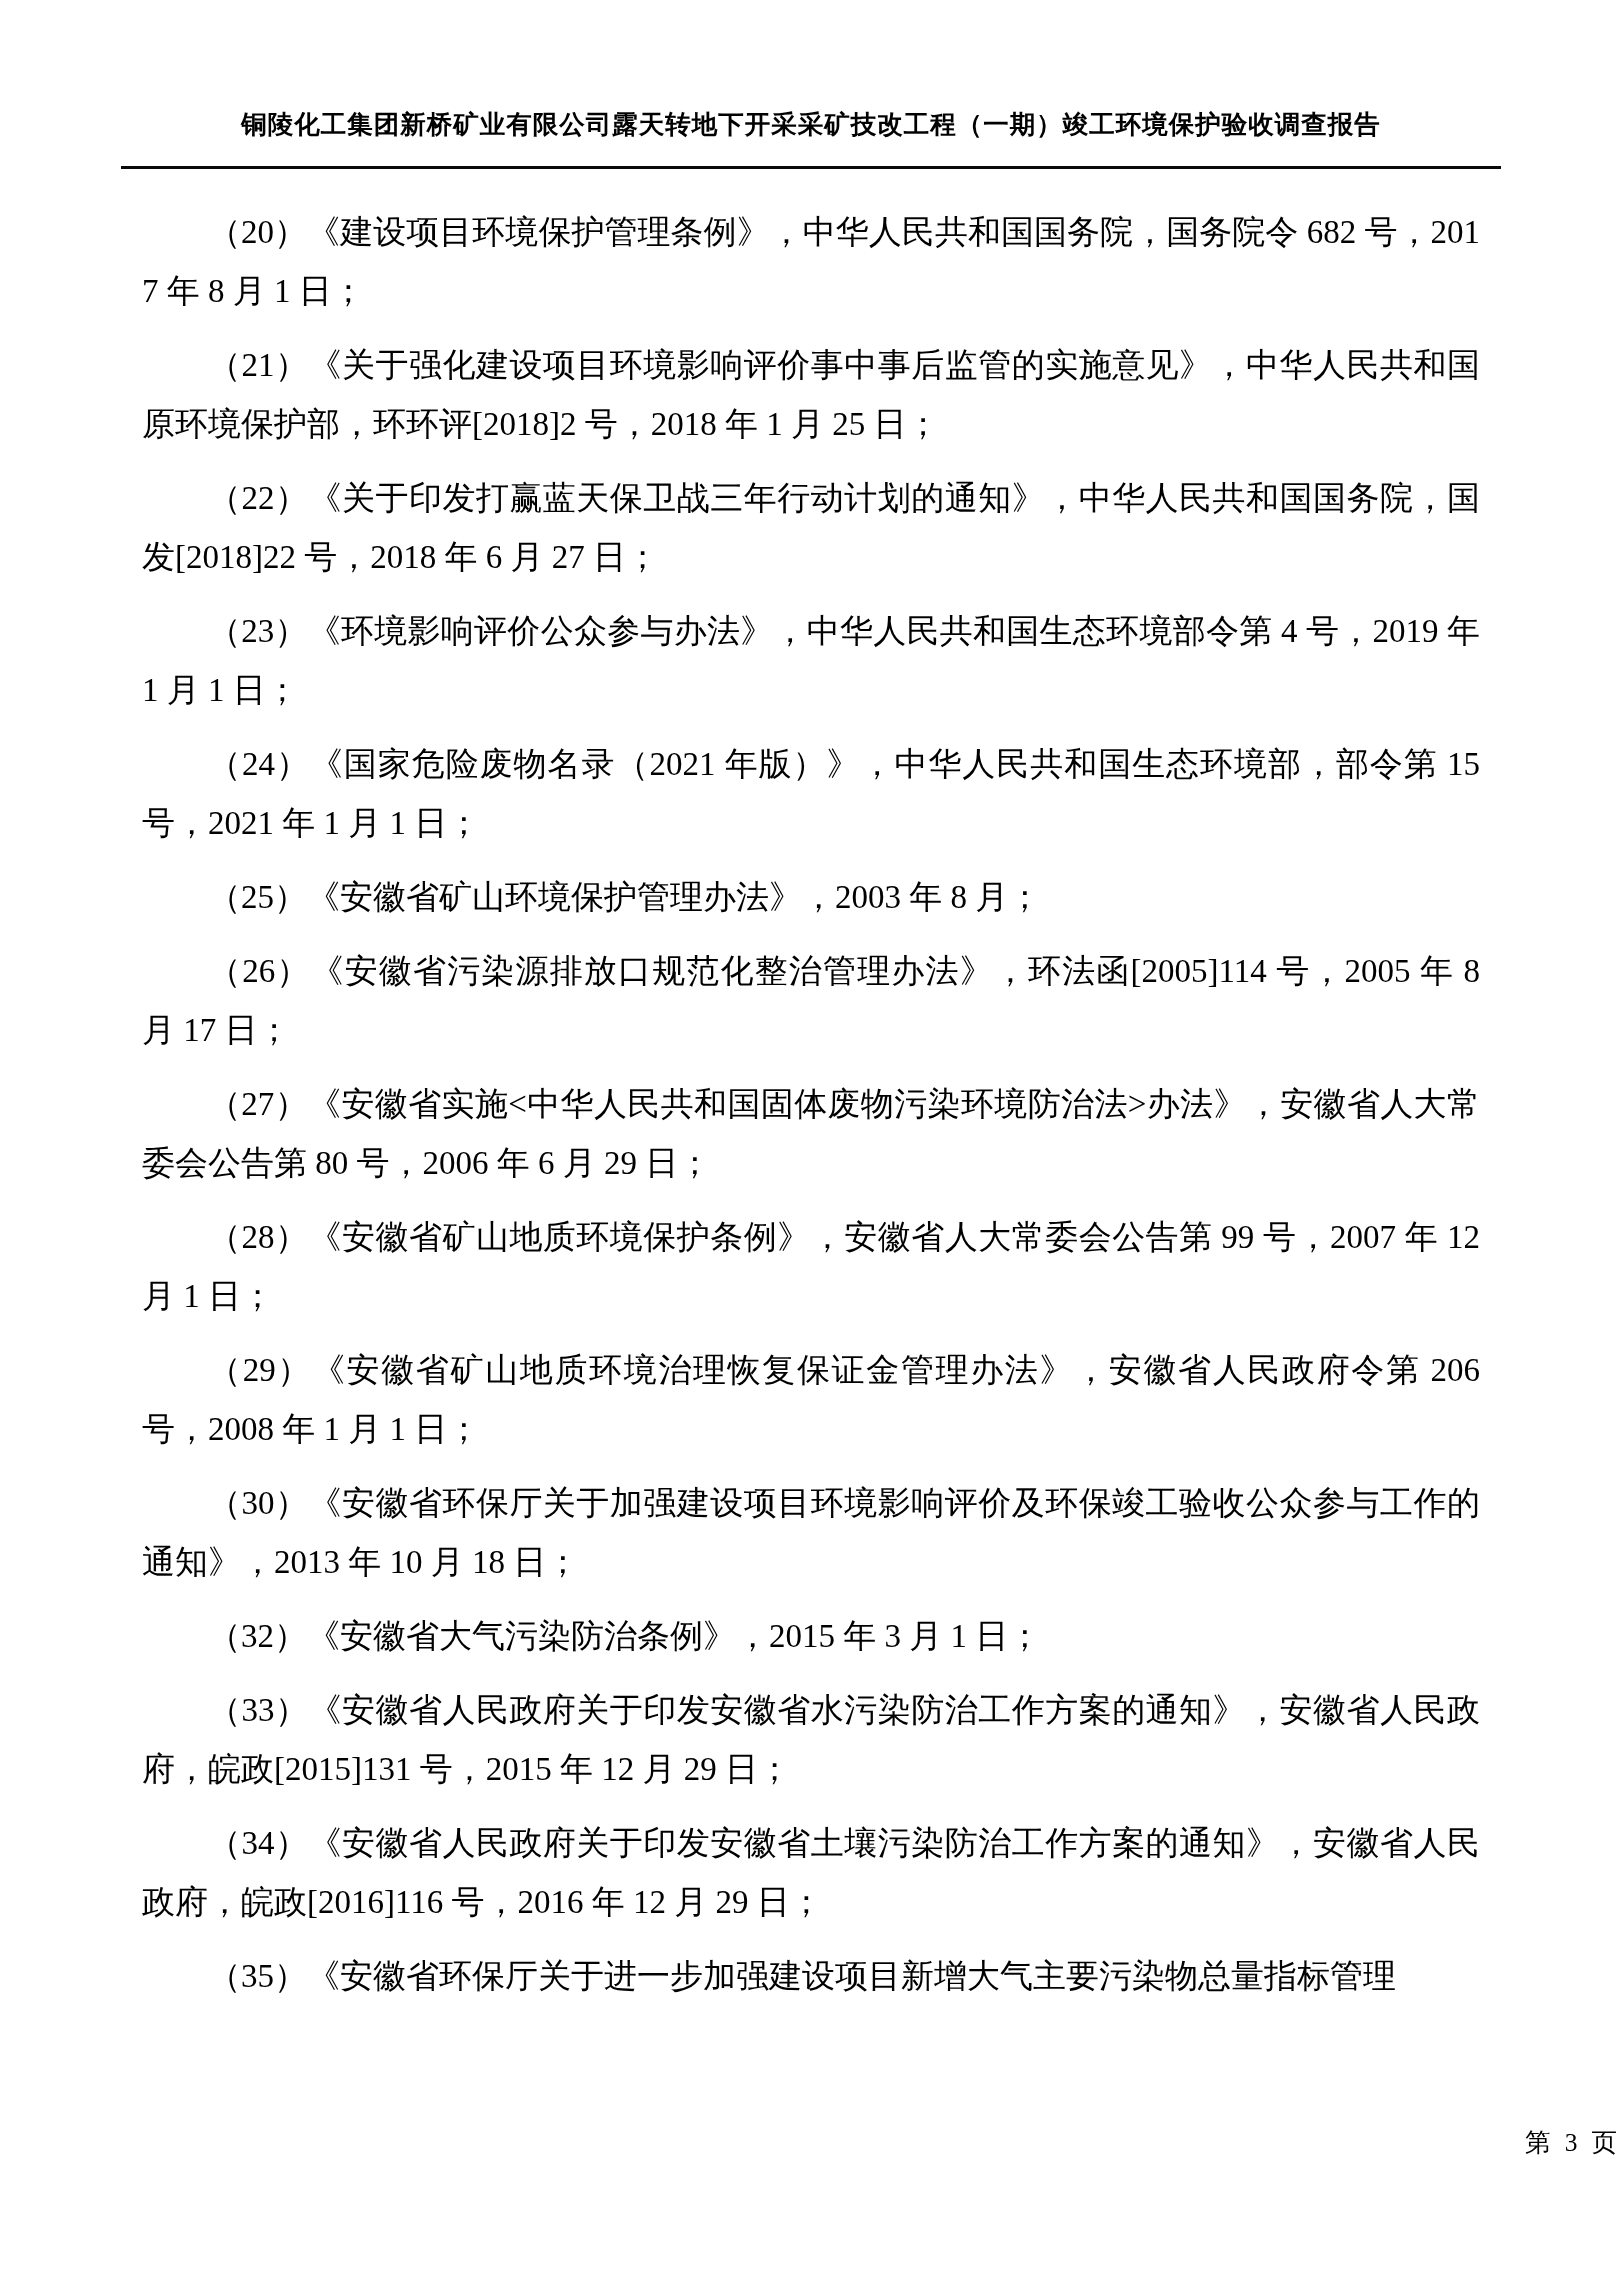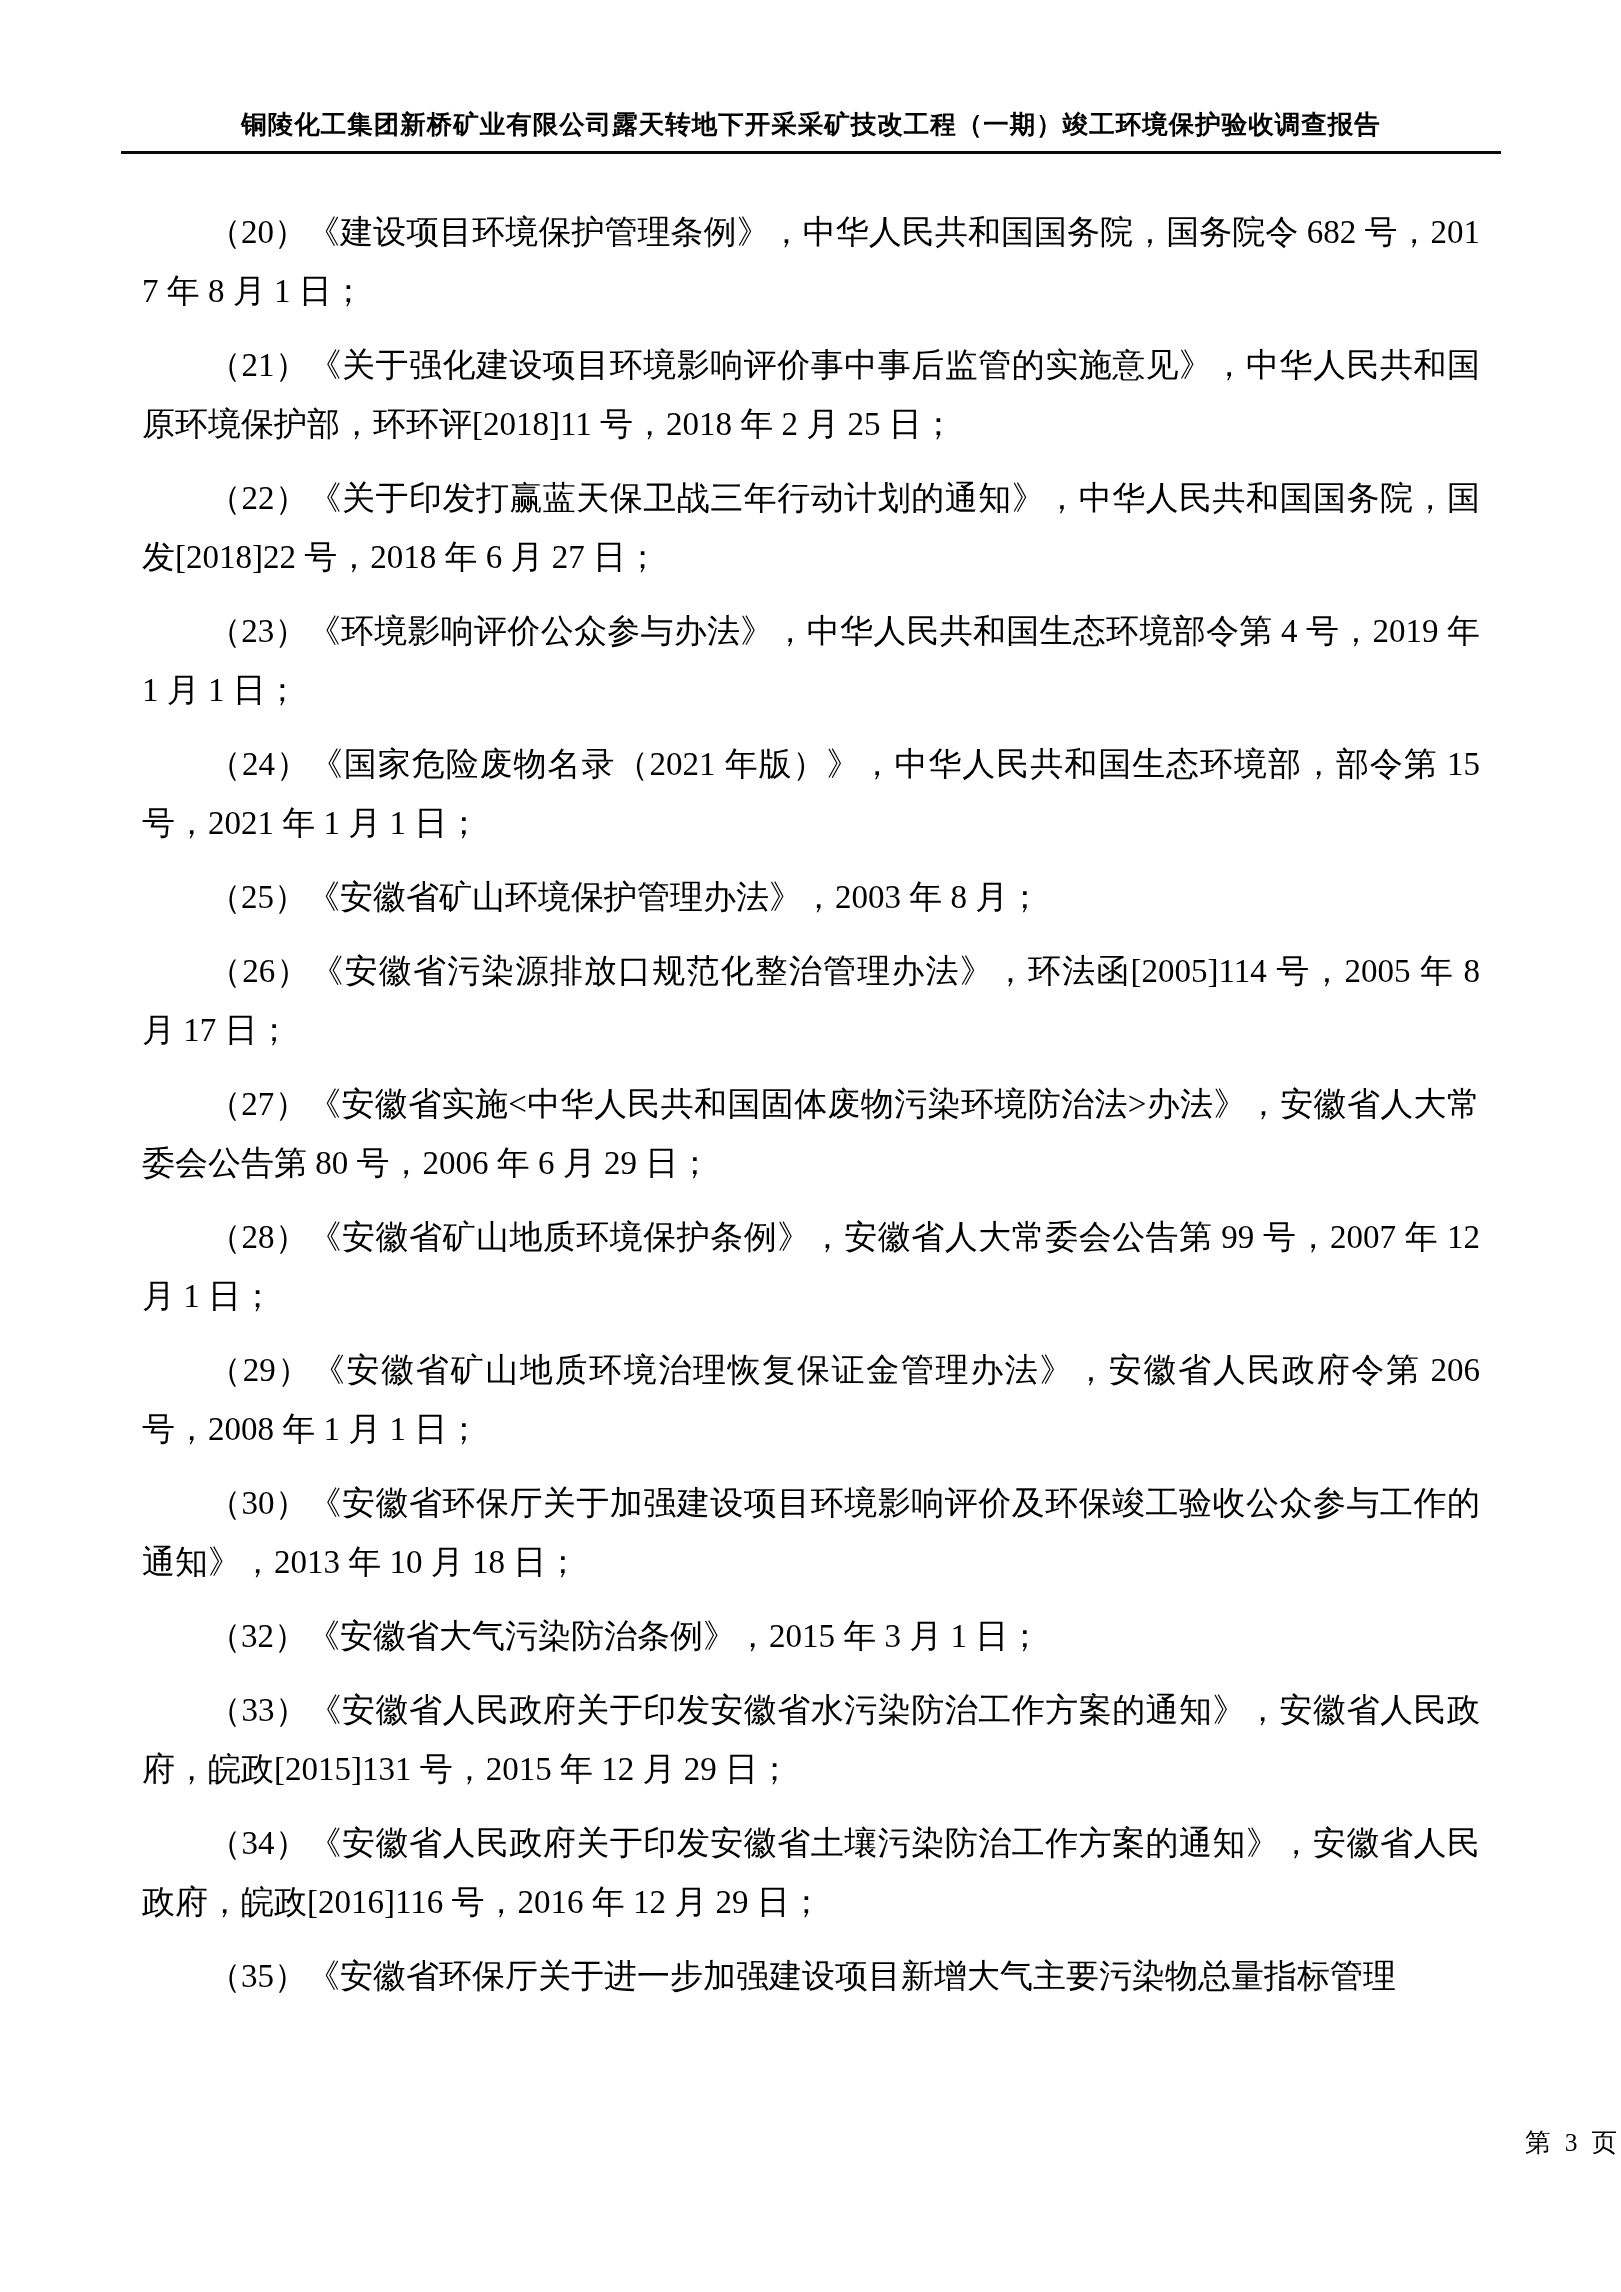--- a/index.html
+++ b/index.html
@@ -22,21 +22,21 @@
   }
   .doc-header {
     position: absolute;
     left: 121px;
     width: 1380px;
     top: 108px;
     text-align: center;
     font-size: 25.5px;
     font-weight: bold;
     letter-spacing: 1px;
-    padding-bottom: 10px;
+    padding-bottom: 25px;
     border-bottom: 3.9px solid #0a0a0a;
     line-height: 33px;
   }
   .doc-body {
     position: absolute;
     left: 127px;
     width: 1368px;
     top: 188px;
     font-size: 33px;
     line-height: 59px;
@@ -62,21 +62,21 @@
 <body>
 
 <div class="page">
 
   <div class="doc-header">
     <span>铜陵化工集团新桥矿业有限公司露天转地下开采采矿技改工程（一期）竣工环境保护验收调查报告</span>
   </div>
 
   <div class="doc-body">
       <p>（20）《建设项目环境保护管理条例》，中华人民共和国国务院，国务院令 682 号，2017 年 8 月 1 日；</p>
-      <p>（21）《关于强化建设项目环境影响评价事中事后监管的实施意见》，中华人民共和国原环境保护部，环环评[2018]11 号，2018 年 2 月 25 日；</p>
+      <p>（21）《关于强化建设项目环境影响评价事中事后监管的实施意见》，中华人民共和国原环境保护部，环环评[2018]2 号，2018 年 1 月 25 日；</p>
       <p>（22）《关于印发打赢蓝天保卫战三年行动计划的通知》，中华人民共和国国务院，国发[2018]22 号，2018 年 6 月 27 日；</p>
       <p>（23）《环境影响评价公众参与办法》，中华人民共和国生态环境部令第 4 号，2019 年 1 月 1 日；</p>
       <p>（24）《国家危险废物名录（2021 年版）》，中华人民共和国生态环境部，部令第 15 号，2021 年 1 月 1 日；</p>
       <p>（25）《安徽省矿山环境保护管理办法》，2003 年 8 月；</p>
       <p>（26）《安徽省污染源排放口规范化整治管理办法》，环法函[2005]114 号，2005 年 8 月 17 日；</p>
       <p>（27）《安徽省实施&lt;中华人民共和国固体废物污染环境防治法&gt;办法》，安徽省人大常委会公告第 80 号，2006 年 6 月 29 日；</p>
       <p>（28）《安徽省矿山地质环境保护条例》，安徽省人大常委会公告第 99 号，2007 年 12 月 1 日；</p>
       <p>（29）《安徽省矿山地质环境治理恢复保证金管理办法》，安徽省人民政府令第 206 号，2008 年 1 月 1 日；</p>
       <p>（30）《安徽省环保厅关于加强建设项目环境影响评价及环保竣工验收公众参与工作的通知》，2013 年 10 月 18 日；</p>
       <p>（32）《安徽省大气污染防治条例》，2015 年 3 月 1 日；</p>

